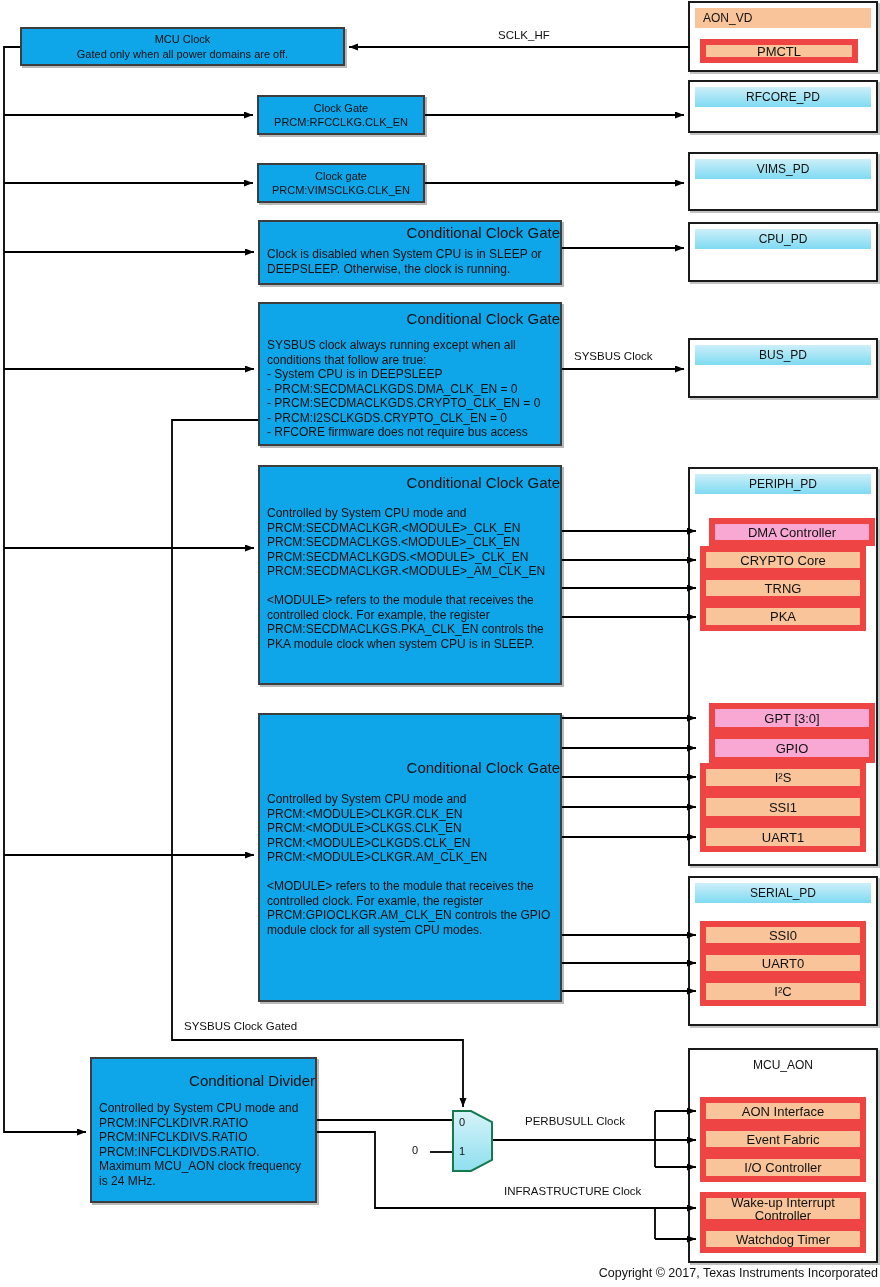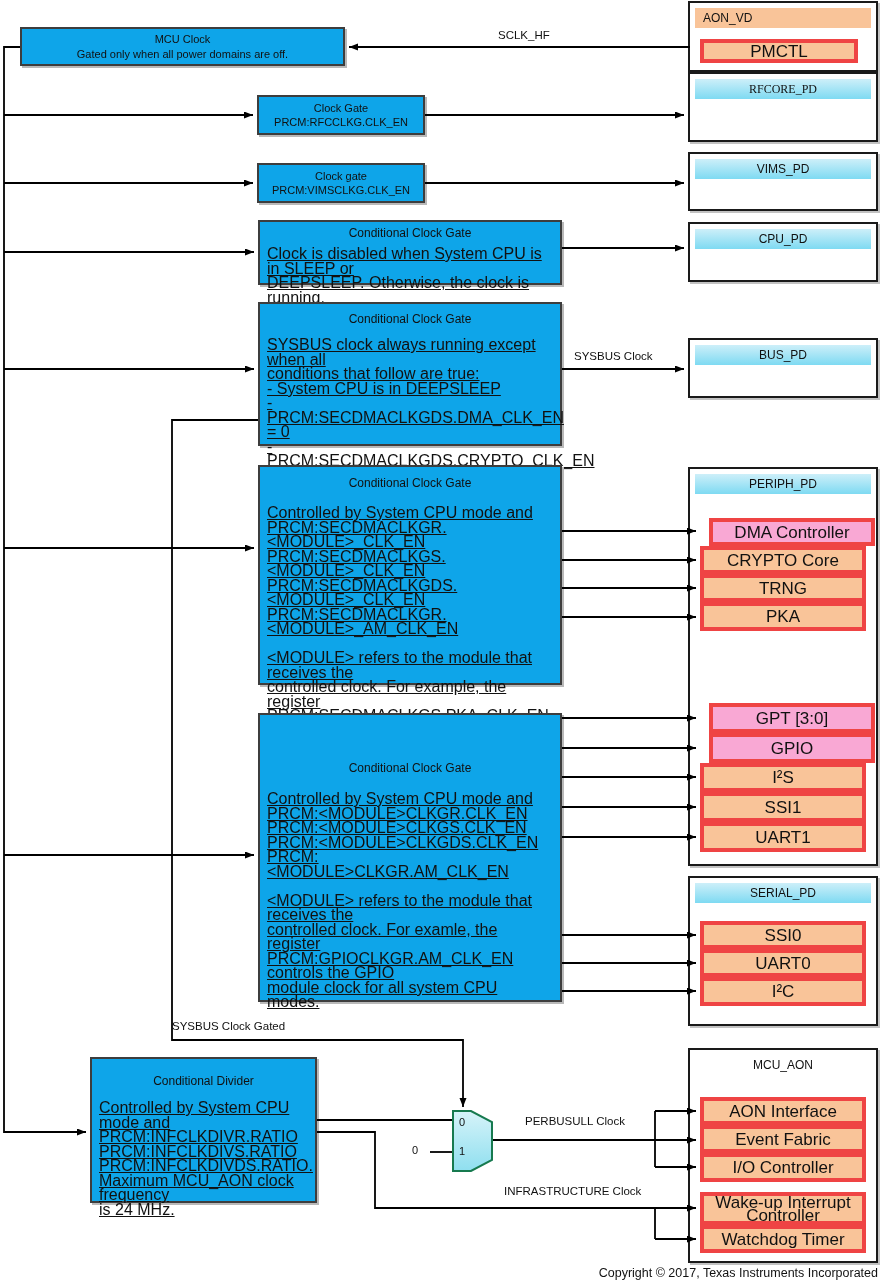--- a/index.html
+++ b/index.html
@@ -1,33 +1,33 @@
 <!DOCTYPE html>
 <html><head>
 <meta charset="utf-8">
 <style>
   html,body{margin:0;padding:0;background:#fff;}
   #canvas{position:relative;width:880px;height:1287px;background:#fff;
           font-family:"Liberation Sans","DejaVu Sans",sans-serif;color:#111;overflow:hidden;}
   .gblock{position:absolute;background:#0ea5e9;border:2px solid #3d3d3d;box-sizing:border-box;
           box-shadow:2px 2px 0 #b9b9b9;}
-  .gtitle{text-align:center;font-size:12px;line-height:14px;white-space:pre-line;}
-  .gbody{font-size:16px;line-height:14.5px;white-space:pre-line;padding:0 6px 0 7px;text-align:left;text-decoration:underline;}
+  .gtitle{text-align:right;font-size:15px;line-height:14px;white-space:pre-line;}
+  .gbody{font-size:12px;line-height:14.5px;white-space:pre-line;padding:0 6px 0 7px;text-align:left;}
   .gcenter{text-align:center;font-size:11px;line-height:14.5px;white-space:pre-line;
            display:flex;flex-direction:column;justify-content:center;height:100%;}
   .pdbox{position:absolute;background:#fff;border:2px solid #1a1a1a;box-sizing:border-box;
          box-shadow:2px 2px 0 #c2c2c2;}
   .pdheader{position:absolute;left:5px;right:5px;top:5px;height:20px;
             background:linear-gradient(#cdeff9,#7edaf2);
             font-size:12px;display:flex;align-items:center;justify-content:center;color:#111;}
   .pdheader.orange{background:#f9c499;justify-content:flex-start;padding-left:8px;}
   .pdtitle-plain{position:absolute;left:0;right:0;top:8px;text-align:center;font-size:12px;color:#111;}
-  .mod{position:absolute;left:700px;width:166px;background:#f9c499;border:4px solid #ef4444;
+  .mod{position:absolute;left:700px;width:166px;background:#f9c499;border:6px solid #ef4444;
        box-sizing:border-box;display:flex;align-items:center;justify-content:center;
-       font-size:17px;text-align:center;white-space:pre-line;line-height:13px;}
+       font-size:13px;text-align:center;white-space:pre-line;line-height:13px;}
   .mod.blue{background:#f9a8d4;margin-left:9px;}
   .linelabel{position:absolute;font-size:11.5px;color:#111;white-space:nowrap;}
   .muxlabel{position:absolute;font-size:11px;color:#111;width:14px;text-align:center;}
   #wires{position:absolute;left:0;top:0;pointer-events:none;}
   .copyright{position:absolute;right:2px;top:1266px;font-size:12.5px;color:#111;}
 </style>
 </head>
 <body>
 
 <div id="canvas">
@@ -104,21 +104,21 @@
 PRCM:INFCLKDIVDS.RATIO.
 Maximum MCU_AON clock frequency
 is 24 MHz.</div>
   </div>
 
   <div class="pdbox" style="left:688px;top:1px;width:190px;height:71px;">
     <div class="pdheader orange">AON_VD</div>
   </div>
   <div class="mod" style="top:39px;width:158px;height:24px;">PMCTL</div>
 
-  <div class="pdbox" style="left:688px;top:72px;width:190px;height:70px;font-family:Liberation Serif, serif;">
+  <div class="pdbox" style="left:688px;top:80px;width:190px;height:53px;">
     <div class="pdheader">RFCORE_PD</div>
   </div>
 
   <div class="pdbox" style="left:688px;top:152px;width:190px;height:59px;">
     <div class="pdheader">VIMS_PD</div>
   </div>
 
   <div class="pdbox" style="left:688px;top:222px;width:190px;height:60px;">
     <div class="pdheader">CPU_PD</div>
   </div>
@@ -210,21 +210,21 @@
       <path d="M655 1111 V1167"></path>
       <path d="M655 1111 H696" marker-end="url(#arr)"></path>
       <path d="M655 1140 H696" marker-end="url(#arr)"></path>
       <path d="M655 1167 H696" marker-end="url(#arr)"></path>
     </g>
     <polygon points="453,1111 471,1111 492,1122 492,1160 471,1171 453,1171" fill="url(#muxgrad)" stroke="#177a4f" stroke-width="2"></polygon>
   </svg>
 
   <div class="linelabel" style="left:498px;top:29px;">SCLK_HF</div>
   <div class="linelabel" style="left:574px;top:350px;">SYSBUS Clock</div>
-  <div class="linelabel" style="left:172px;top:1020px;">SYSBUS Clock Gated</div>
+  <div class="linelabel" style="left:184px;top:1020px;">SYSBUS Clock Gated</div>
   <div class="linelabel" style="left:525px;top:1115px;">PERBUSULL Clock</div>
   <div class="linelabel" style="left:504px;top:1185px;">INFRASTRUCTURE Clock</div>
   <div class="muxlabel" style="left:455px;top:1116px;">0</div>
   <div class="muxlabel" style="left:455px;top:1145px;">1</div>
   <div class="muxlabel" style="left:408px;top:1144px;">0</div>
 
   <div class="copyright">Copyright © 2017, Texas Instruments Incorporated</div>
 </div>
 
 </body></html>

